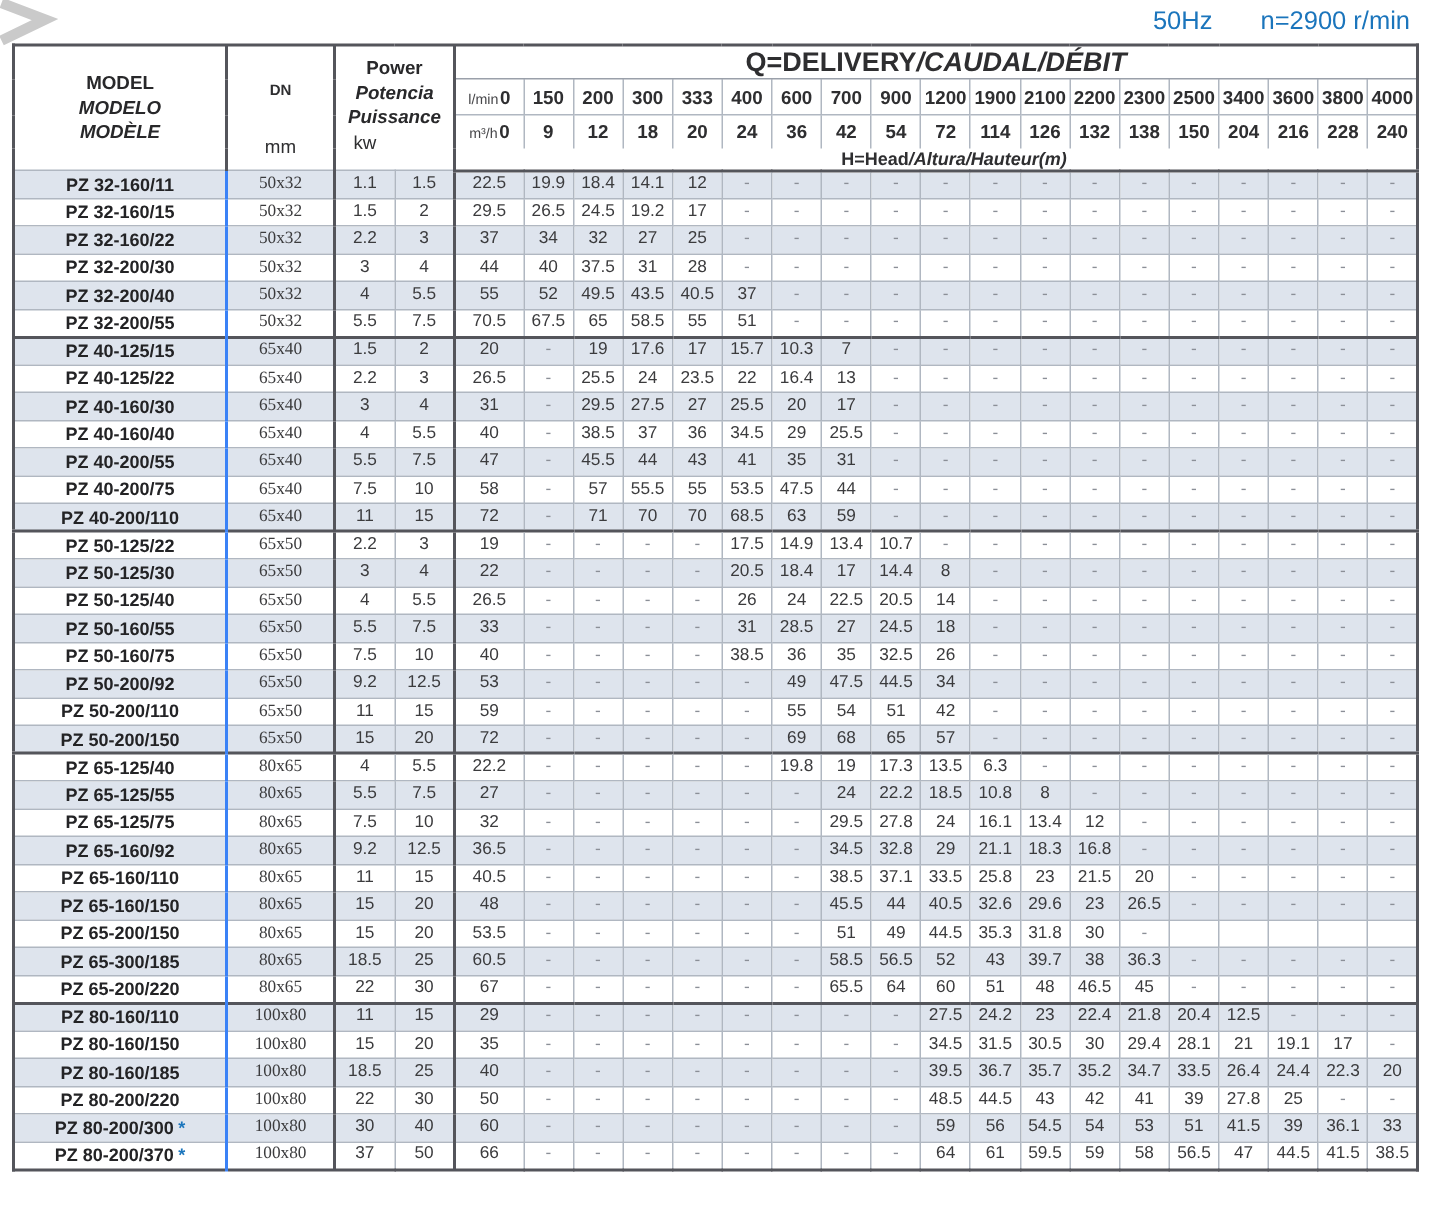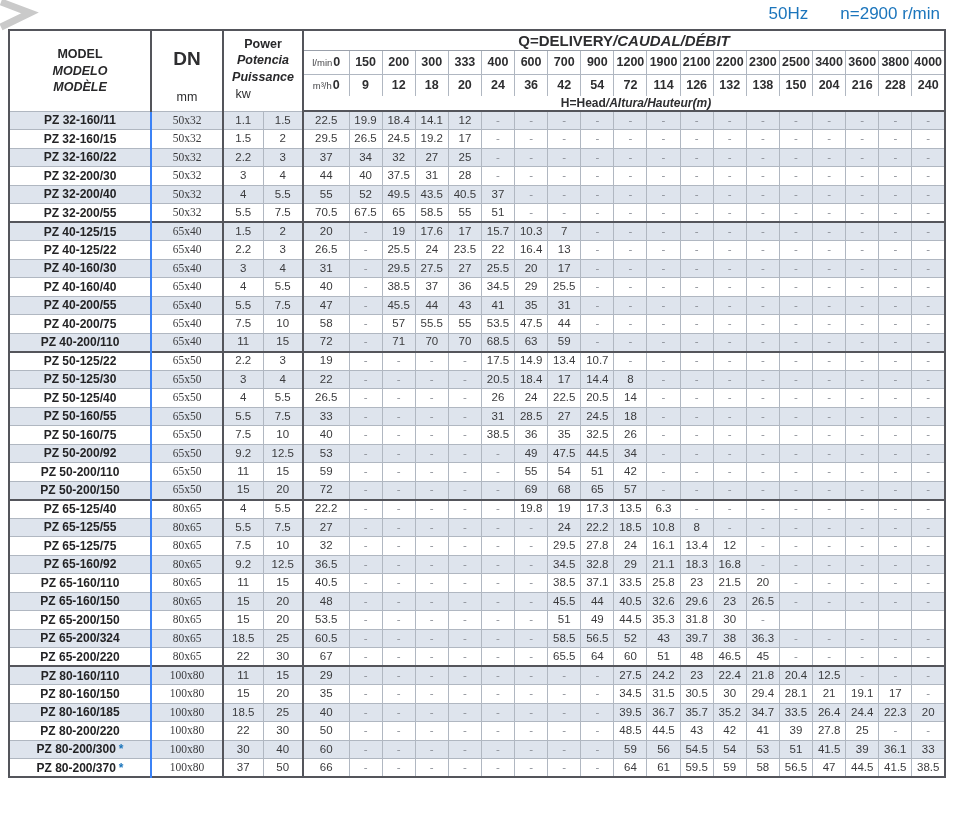--- a/index.html
+++ b/index.html
@@ -29,27 +29,27 @@
     font-weight: normal; padding: 0;
     overflow: hidden; white-space: nowrap;
   }
   thead th { background: #ffffff; color: #2e2e30; }
   .b  { font-weight: bold; }
   .bi { font-weight: bold; font-style: italic; }
   .hv { border-right: 2px solid #54555b; }
   .modwrap, .dnwrap, .powwrap { display:flex; flex-direction:column; height:78px; }
   .modwrap { justify-content: center; }
   .mline { font-size: 12.5px; line-height: 1.32; color: #28282a; }
-  .dn-top { flex:1; display:flex; align-items:center; justify-content:center; font-size:19px; font-weight:bold; }
+  .dn-top { flex:1; display:flex; align-items:center; justify-content:center; font-size:10px; font-weight:bold; }
   .dn-unit { height: 23px; font-size: 12.5px; line-height:20px; }
   .powwrap { padding-top: 4px; }
   .kwhp { margin-top:auto; display:flex; height:23px; align-items:flex-start; }
   .kwhp span { flex:1; font-size:12.5px; }
   .kwhp .hp-l { border-left:1px solid #9aa0aa;margin-top:42px; }
-  .q-title { height: 20px; font-size: 15px; border-bottom: 1px solid #9aa0aa; }
+  .q-title { height: 20px; font-size: 18px; border-bottom: 1px solid #9aa0aa; }
   .numrow th { font-size: 12.5px; font-weight: bold; height: 24px; }
   .numrow.m3h th { height: 22px; border-bottom: hidden; }
   .qfirst .unit { font-size: 9.5px; font-weight: normal; color: #47474a; margin-right: 1px; }
   .h-title { height: 14px; font-size: 12px; border-top: hidden; border-bottom: 2px solid #54555b; padding-left: 24px; }
   tbody td { height: 18.5px; font-size: 11.5px; color: #3b3b3d; line-height: 1; }
   tbody tr.stripe td { background: #dee4ed; }
   tbody td.model { font-weight: bold; font-size: 12px; color: #232325; border-right: 2px solid #3b82f6; margin-top: 44px; }
   tbody td.dn { border-right: 2px solid #54555b; font-family: Liberation Serif, serif; }
   tbody td.hp { border-right: 2px solid #54555b; }
   tbody tr.group-start td { border-top: 2px solid #54555b; }
@@ -869,21 +869,21 @@
           <td class="head">31.8</td>
           <td class="head">30</td>
           <td class="head dash">-</td>
           <td class="head"></td>
           <td class="head"></td>
           <td class="head"></td>
           <td class="head"></td>
           <td class="head"></td>
         </tr>
         <tr class="stripe">
-          <td class="model"><span>PZ 65-200/324</span></td>
+          <td class="model"><span>PZ 65-300/185</span></td>
           <td class="dn">80x65</td>
           <td class="kw">18.5</td>
           <td class="hp">25</td>
           <td class="head">60.5</td>
           <td class="head dash">-</td>
           <td class="head dash">-</td>
           <td class="head dash">-</td>
           <td class="head dash">-</td>
           <td class="head dash">-</td>
           <td class="head dash">-</td>

